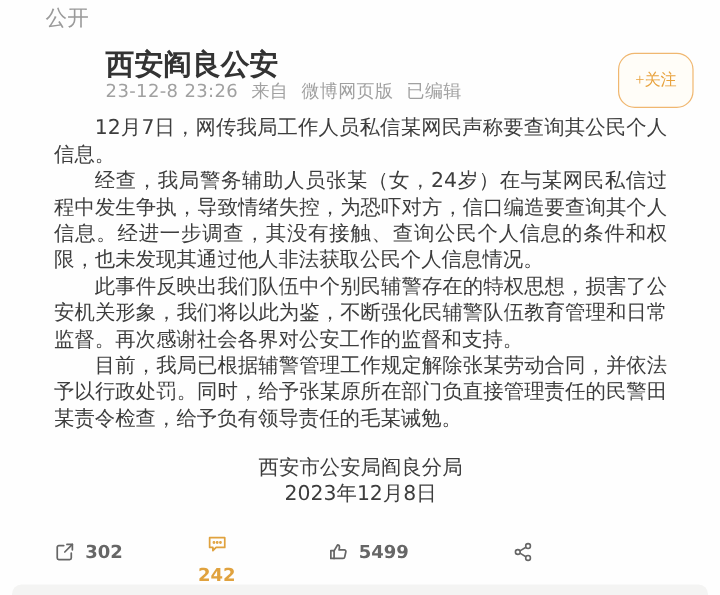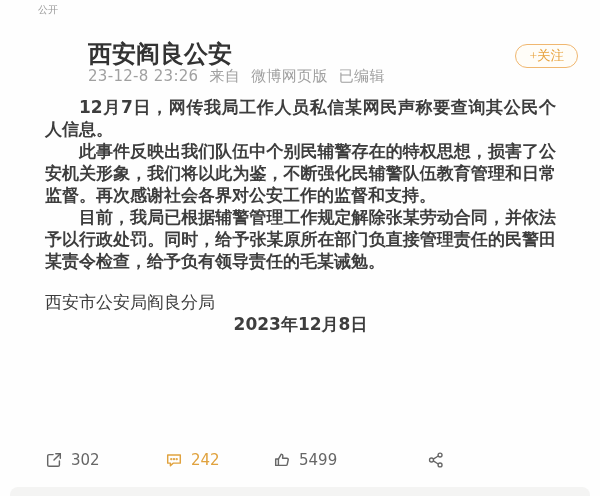--- a/index.html
+++ b/index.html
@@ -5,21 +5,21 @@
   * { margin: 0; padding: 0; box-sizing: border-box; }
   html, body { width: 600px; height: 496px; overflow: hidden; }
   body {
     font-family: "DejaVu Sans", "Liberation Sans", sans-serif;
     background: #fefefe;
     color: #404040;
     position: relative;
   }
   .visibility-label {
     position: absolute; top: 3px; left: 38px;
-    font-size: 10px; color: #9a9a9a;
+    font-size: 18px; color: #9a9a9a;
   }
   
   .profile-row { position: absolute; top: 36px; left: 16px; right: 16px; height: 58px; }
   .avatar-wrap { position: absolute; left: 0; top: 0; width: 57px; height: 57px; }
   .avatar {
     width: 57px; height: 57px; border-radius: 50%;
     background: radial-gradient(circle at 50% 35%, #2a54b8 0%, #16337f 60%, #0e2258 100%);
     position: relative; overflow: hidden;
   }
   .avatar-emblem {
@@ -48,45 +48,45 @@
     position: absolute; left: 72px; top: 2px;
     font-size: 24px; font-weight: bold; color: #333333;
   }
   .profile-meta {
     position: absolute; left: 72px; top: 31px;
     font-size: 15px; color: #a0a0a0; letter-spacing: 0.3px;
   }
   .profile-meta span { margin-right: 6px; }
   .follow-button {
     position: absolute; right: 6px; top: 8px;
-    padding: 2px 13px; border-radius: 14px;
+    padding: 13px 13px; border-radius: 14px;
     border: 1px solid #f0b770; background: #fffdf8;
     color: #e8a23d; font-size: 13.5px; cursor: pointer;
     font-family: Liberation Serif, serif;
   }
   
   .post-content {
     position: absolute; left: 45px; top: 96px; width: 511px;
     font-size: 17px; line-height: 22px; color: #3d3d3d;
     text-align: justify;
   }
   .post-title { text-indent: 2em; margin-bottom: 19px; }
-  .post-paragraph { text-indent: 2em; font-weight: bold; }
-  .post-signature { text-align: left; margin-top: 19px; }
-  .post-date { text-align: center; font-weight: bold; }
+  .post-paragraph { text-indent: 2em; }
+  .post-signature { text-align: center; margin-top: 19px; }
+  .post-date { text-align: center; }
   
   .action-bar { position: absolute; left: 0; top: 444px; width: 600px; height: 32px; }
   .action-item {
     position: absolute; top: 0; height: 32px;
     display: flex; align-items: center; gap: 8px;
-    color: #666666; font-size: 15px; cursor: pointer;
+    color: #666666; font-size: 15px; cursor: pointer; font-weight: bold;
   }
   .action-item svg { display: block; }
   .action-repost { left: 45px; }
-  .action-comment { left: 165px; color: #e0a23e; }
+  .action-comment { left: 165px; color: #e0a23e; flex-direction: column; }
   .action-like { left: 273px; justify-content: flex-end; }
   .action-share { left: 427px; }
   
   .bottom-strip {
     position: absolute; left: 10px; right: 10px; bottom: 0; height: 9px;
     background: #f4f4f3; border-radius: 8px 8px 0 0;
   }
 </style>
 </head>
 <body>
@@ -99,20 +99,21 @@
     <span>23-12-8 23:26</span>
     <span>来自</span>
     <span>微博网页版</span>
     <span>已编辑</span>
   </div>
   <button class="follow-button">+关注</button>
 </div>
 
 <div class="post-content">
   <div class="post-paragraph">12月7日，网传我局工作人员私信某网民声称要查询其公民个人信息。</div>
+  <div class="post-paragraph">经查，我局警务辅助人员张某（女，24岁）在与某网民私信过程中发生争执，导致情绪失控，为恐吓对方，信口编造要查询其个人信息。经进一步调查，其没有接触、查询公民个人信息的条件和权限，也未发现其通过他人非法获取公民个人信息情况。</div>
   <div class="post-paragraph">此事件反映出我们队伍中个别民辅警存在的特权思想，损害了公安机关形象，我们将以此为鉴，不断强化民辅警队伍教育管理和日常监督。再次感谢社会各界对公安工作的监督和支持。</div>
   <div class="post-paragraph">目前，我局已根据辅警管理工作规定解除张某劳动合同，并依法予以行政处罚。同时，给予张某原所在部门负直接管理责任的民警田某责令检查，给予负有领导责任的毛某诫勉。</div>
   <div class="post-signature">西安市公安局阎良分局</div>
   <div class="post-date">2023年12月8日</div>
 </div>
 
 <div class="action-bar">
   <div class="action-item action-repost">
     <span>
       <svg width="18" height="18" viewBox="0 0 20 20" fill="none" stroke="#666666" stroke-width="1.6" stroke-linecap="round" stroke-linejoin="round">

